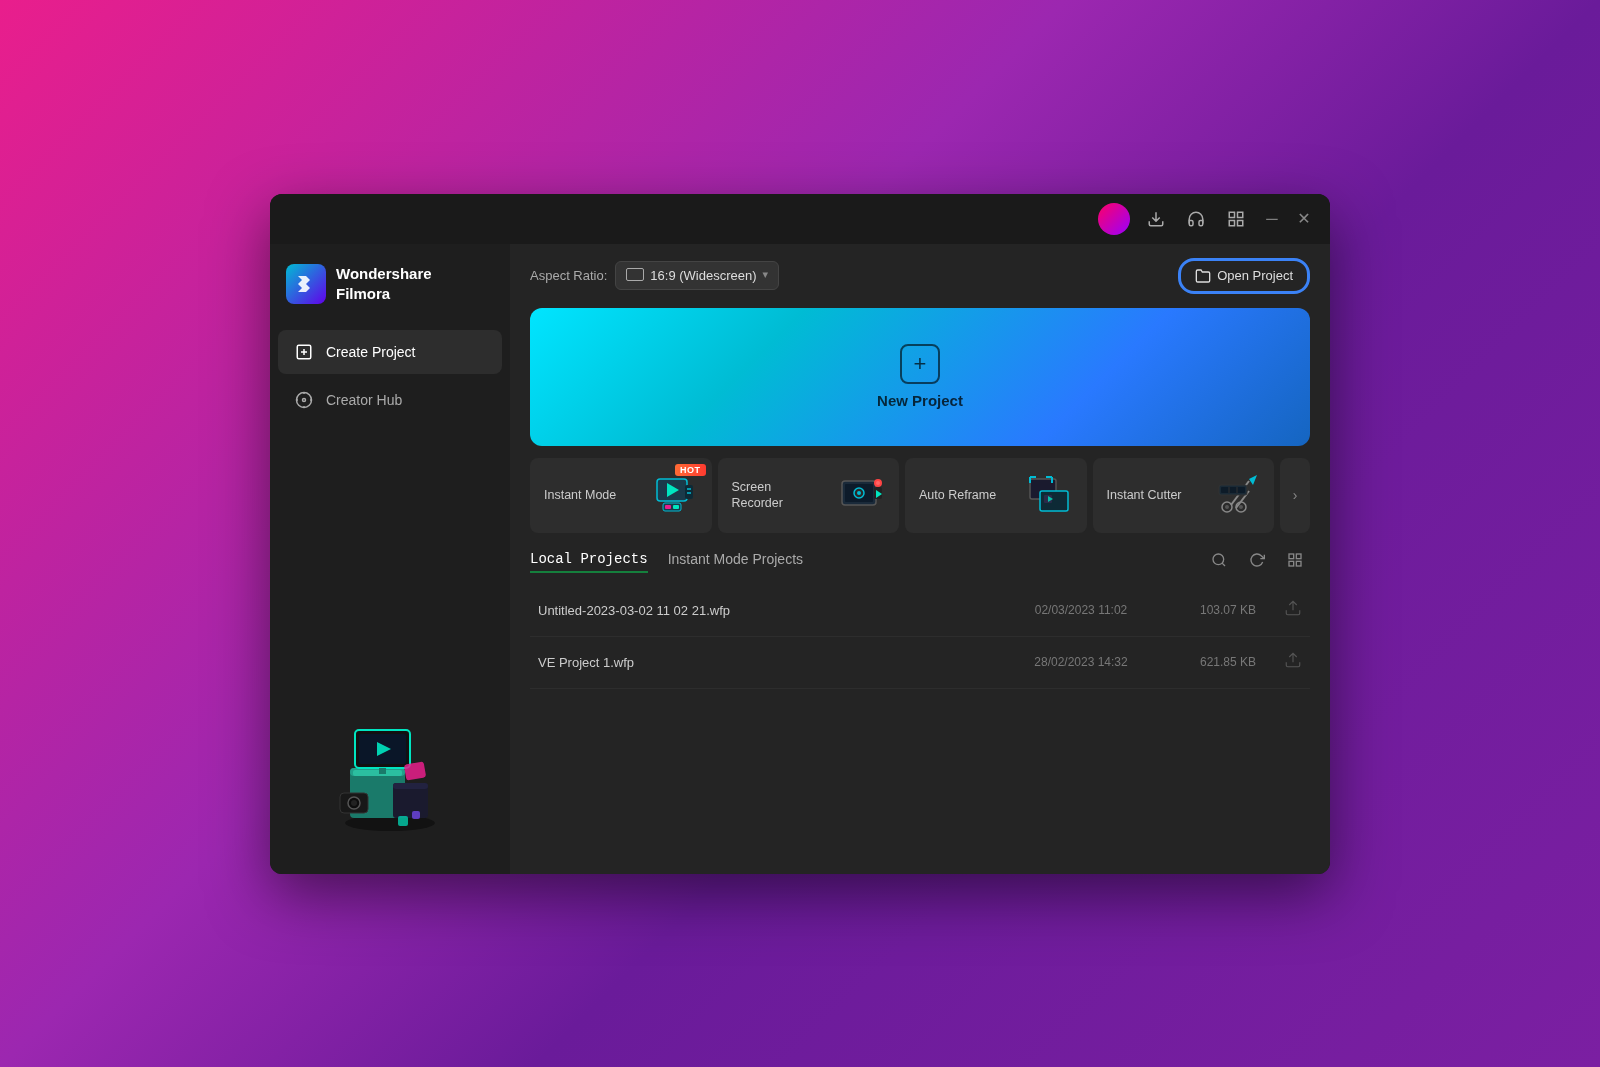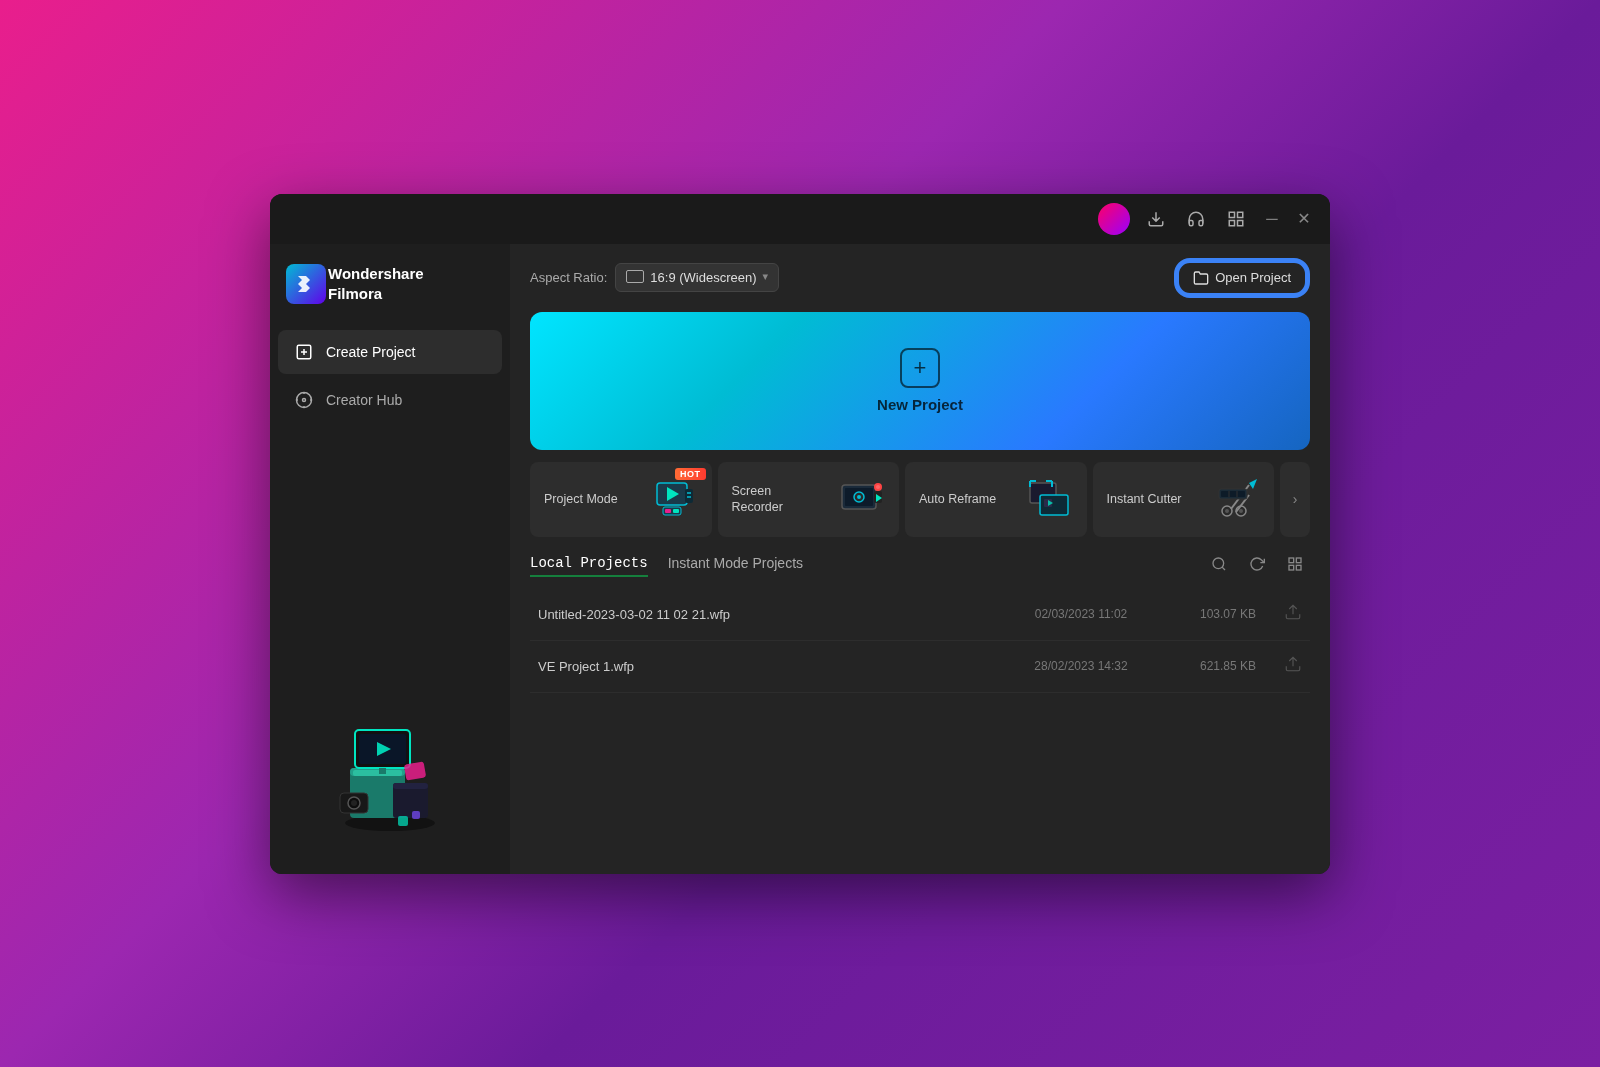--- a/index.html
+++ b/index.html
@@ -82,21 +82,21 @@
       background: #1e1e1e;
       display: flex;
       flex-direction: column;
       flex-shrink: 0;
       padding-bottom: 20px;
     }
     .logo-area {
       display: flex;
       align-items: center;
       padding: 20px 16px 24px 16px;
-      gap: 2px;
+      gap: 10px;
     }
     .logo-icon {
       width: 40px;
       height: 40px;
       background: linear-gradient(135deg, #00bcd4, #6200ea);
       border-radius: 8px;
       display: flex;
       align-items: center;
       justify-content: center;
       flex-shrink: 0;
@@ -186,21 +186,21 @@
       width: 18px;
       height: 13px;
       border: 1.5px solid #aaa;
       border-radius: 2px;
     }
     .open-project-btn {
       display: flex;
       align-items: center;
       gap: 6px;
       background: transparent;
-      border: 5px solid #3b82f6;
+      border: 3px solid #3b82f6;
       border-radius: 16px;
       padding: 7px 14px;
       cursor: pointer;
       color: #ddd;
       font-size: 13px;
     }
     
     .new-project-banner {
       margin: 0 20px 12px 20px;
       height: 138px;
@@ -507,21 +507,21 @@
         </button>
       </div>
 
       <div class="new-project-banner">
         <div class="new-project-plus">+</div>
         <div class="new-project-label">New Project</div>
       </div>
 
       <div class="feature-cards">
         <div class="feature-card">
-          <span class="feature-card-label">Project Mode</span>
+          <span class="feature-card-label">Instant Mode</span>
           <div class="feature-card-img">
             <svg width="48" height="48" viewBox="0 0 48 48" xmlns="http://www.w3.org/2000/svg">
               <rect x="6" y="8" width="30" height="22" rx="3" fill="#1a3a4a"></rect>
               <rect x="6" y="8" width="30" height="22" rx="3" fill="none" stroke="#00bcd4" stroke-width="1.5"></rect>
               <polygon points="16,12 16,26 28,19" fill="#00e5c0"></polygon>
               <rect x="34" y="14" width="8" height="14" rx="2" fill="#0d2a36"></rect>
               <line x1="36" y1="18" x2="40" y2="18" stroke="#00bcd4" stroke-width="1.5"></line>
               <line x1="36" y1="22" x2="40" y2="22" stroke="#00bcd4" stroke-width="1.5"></line>
               <rect x="12" y="32" width="18" height="8" rx="2" fill="#1a3a4a" stroke="#00bcd4" stroke-width="1"></rect>
               <rect x="14" y="34" width="6" height="4" rx="1" fill="#e91e8c"></rect>

